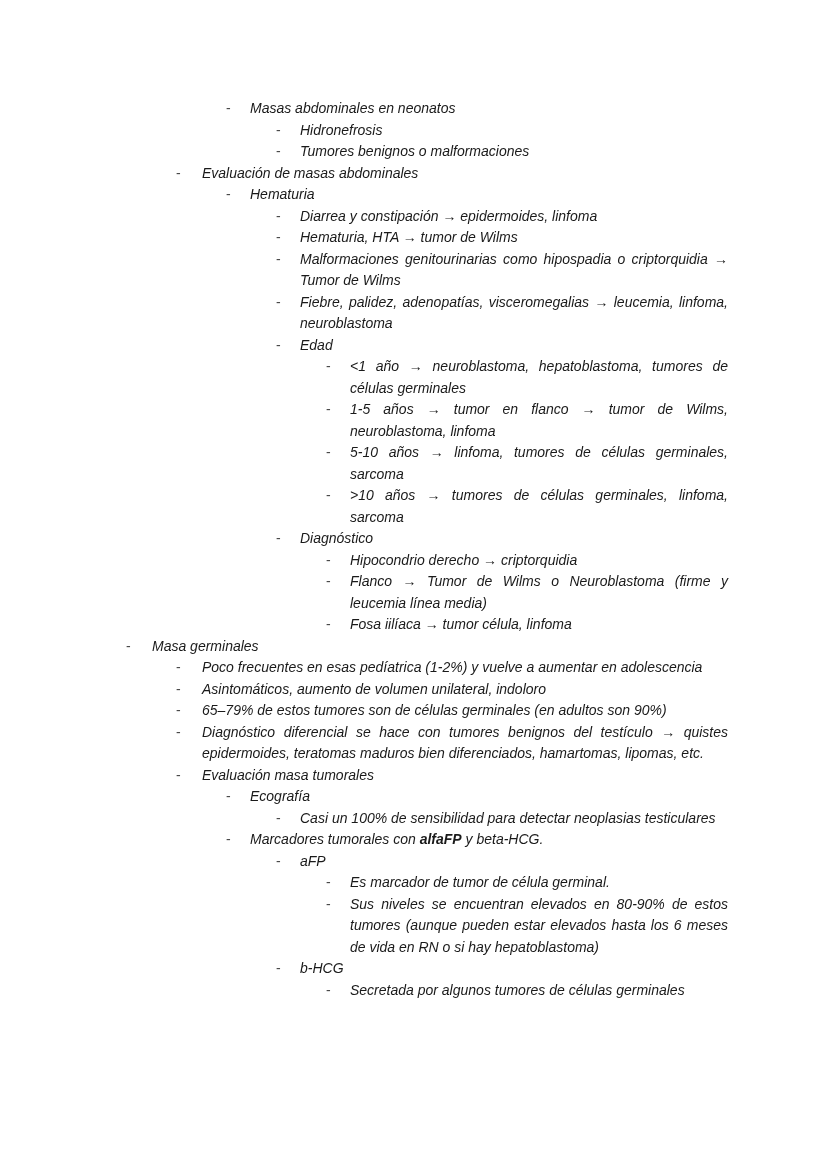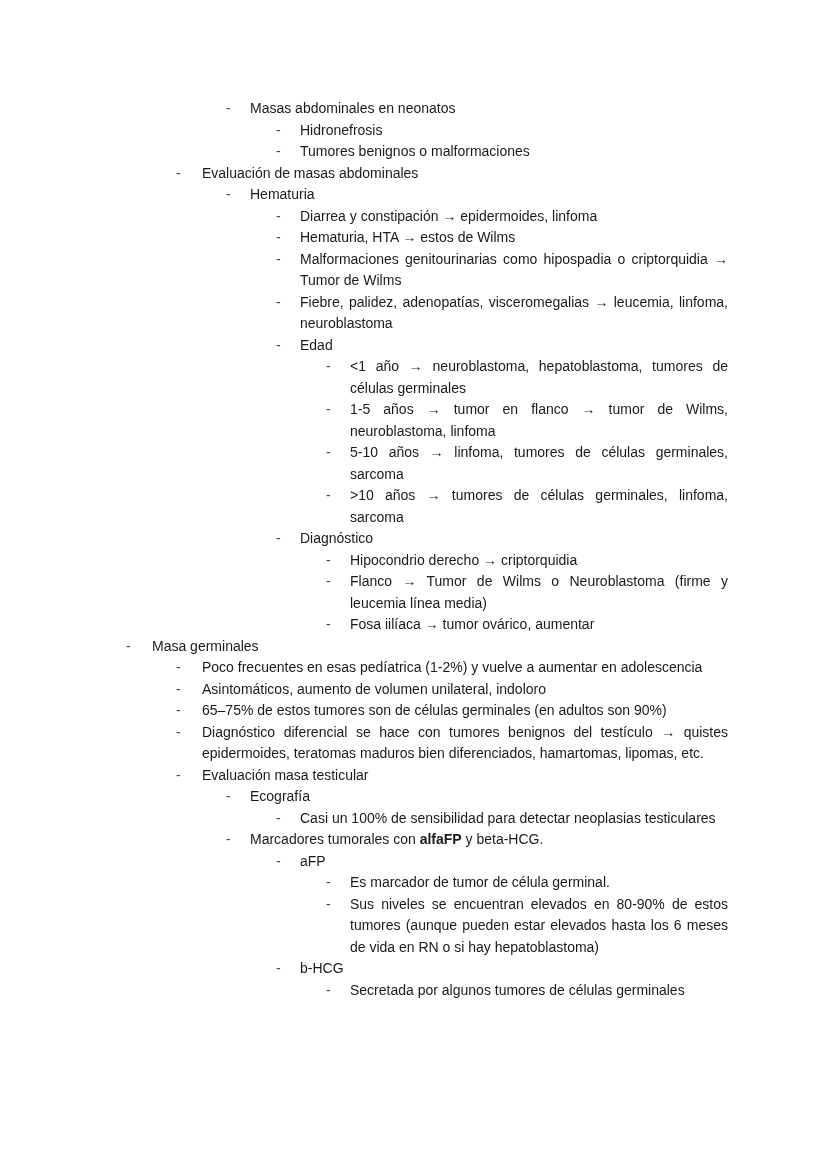--- a/index.html
+++ b/index.html
@@ -58,20 +58,21 @@
   .item .txt {
     display: block;
     text-align: justify;
     text-justify: inter-word;
     hyphens: none;
   }
 
   
   .item .txt {
     text-align-last: left;
+    font-style: italic;
   }
 
   
   .lvl1 { margin-left: 152px; margin-right: 100px; }
   .lvl1 > .bullet { left: -26px; }
 
   .lvl2 { margin-left: 202px; margin-right: 100px; }
   .lvl2 > .bullet { left: -26px; }
 
   .lvl3 { margin-left: 250px; margin-right: 100px; }
@@ -109,21 +110,21 @@
       <div class="item lvl3">
         <span class="bullet">-</span>
         <span class="txt">Hematuria</span>
       </div>
       <div class="item lvl4">
         <span class="bullet">-</span>
         <span class="txt">Diarrea y constipación → epidermoides, linfoma</span>
       </div>
       <div class="item lvl4">
         <span class="bullet">-</span>
-        <span class="txt">Hematuria, HTA → estos de Wilms</span>
+        <span class="txt">Hematuria, HTA → tumor de Wilms</span>
       </div>
       <div class="item lvl4">
         <span class="bullet">-</span>
         <span class="txt">Malformaciones genitourinarias como hipospadia o criptorquidia → Tumor de Wilms</span>
       </div>
       <div class="item lvl4">
         <span class="bullet">-</span>
         <span class="txt">Fiebre, palidez, adenopatías, visceromegalias → leucemia, linfoma, neuroblastoma</span>
       </div>
       <div class="item lvl4">
@@ -153,45 +154,45 @@
       <div class="item lvl5">
         <span class="bullet">-</span>
         <span class="txt">Hipocondrio derecho → criptorquidia</span>
       </div>
       <div class="item lvl5">
         <span class="bullet">-</span>
         <span class="txt">Flanco → Tumor de Wilms o Neuroblastoma (firme y leucemia línea media)</span>
       </div>
       <div class="item lvl5">
         <span class="bullet">-</span>
-        <span class="txt">Fosa iilíaca → tumor ovárico, aumentar</span>
+        <span class="txt">Fosa iilíaca → tumor célula, linfoma</span>
       </div>
       <div class="item lvl1">
         <span class="bullet">-</span>
         <span class="txt">Masa germinales</span>
       </div>
       <div class="item lvl2">
         <span class="bullet">-</span>
         <span class="txt">Poco frecuentes en esas pedíatrica (1-2%) y vuelve a aumentar en adolescencia</span>
       </div>
       <div class="item lvl2">
         <span class="bullet">-</span>
         <span class="txt">Asintomáticos, aumento de volumen unilateral, indoloro</span>
       </div>
       <div class="item lvl2">
         <span class="bullet">-</span>
-        <span class="txt">65–75% de estos tumores son de células germinales (en adultos son 90%)</span>
+        <span class="txt">65–79% de estos tumores son de células germinales (en adultos son 90%)</span>
       </div>
       <div class="item lvl2">
         <span class="bullet">-</span>
         <span class="txt">Diagnóstico diferencial se hace con tumores benignos del testículo → quistes epidermoides, teratomas maduros bien diferenciados, hamartomas, lipomas, etc.</span>
       </div>
       <div class="item lvl2">
         <span class="bullet">-</span>
-        <span class="txt">Evaluación masa testicular</span>
+        <span class="txt">Evaluación masa tumorales</span>
       </div>
       <div class="item lvl3">
         <span class="bullet">-</span>
         <span class="txt">Ecografía</span>
       </div>
       <div class="item lvl4">
         <span class="bullet">-</span>
         <span class="txt">Casi un 100% de sensibilidad para detectar neoplasias testiculares</span>
       </div>
       <div class="item lvl3">

